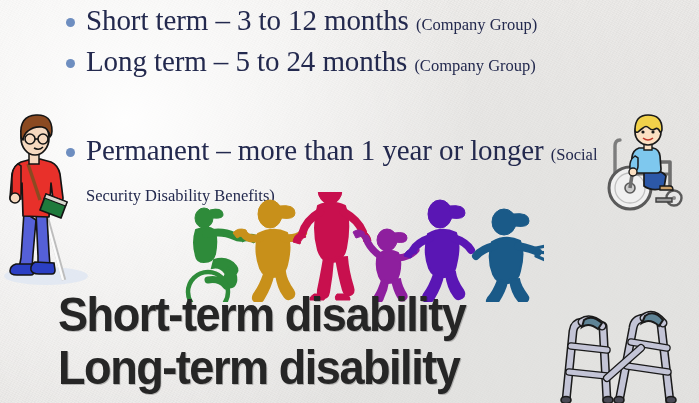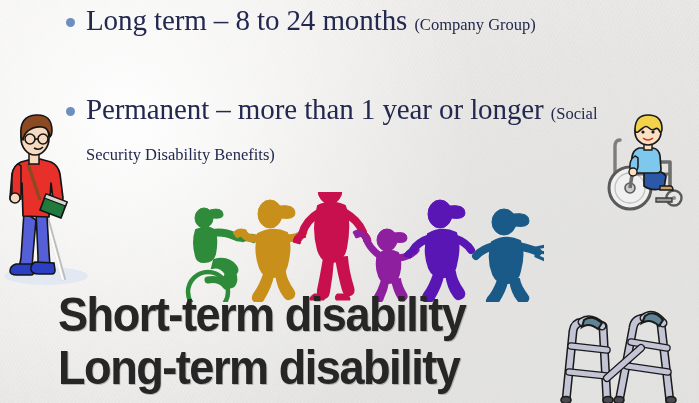--- a/index.html
+++ b/index.html
@@ -87,24 +87,28 @@
   
   #figure-chain { left: 178px; top: 192px; width: 366px; height: 110px; }
 </style>
 </head>
 <body>
 
 <div id="slide">
 
   <div class="bullets">
 
+    <div class="bullet-row row1">
+      <span class="bullet-dot"></span>
+      <span class="bullet-main">Short term – 3 to 12 months </span><span class="bullet-note">(Company Group)</span>
+    </div>
 
     <div class="bullet-row row2">
       <span class="bullet-dot"></span>
-      <span class="bullet-main">Long term – 8 to 24 months </span><span class="bullet-note">(Company Group)</span>
+      <span class="bullet-main">Long term – 5 to 24 months </span><span class="bullet-note">(Company Group)</span>
     </div>
 
     <div class="bullet-row row3 wrap" style="width:520px;">
       <span class="bullet-dot"></span>
       <span class="bullet-main">Permanent – more than 1 year or longer </span><span class="bullet-note">(Social Security Disability Benefits)</span>
     </div>
 
   </div>
 
   <svg class="art" id="person-cane" viewBox="0 0 92 180">

